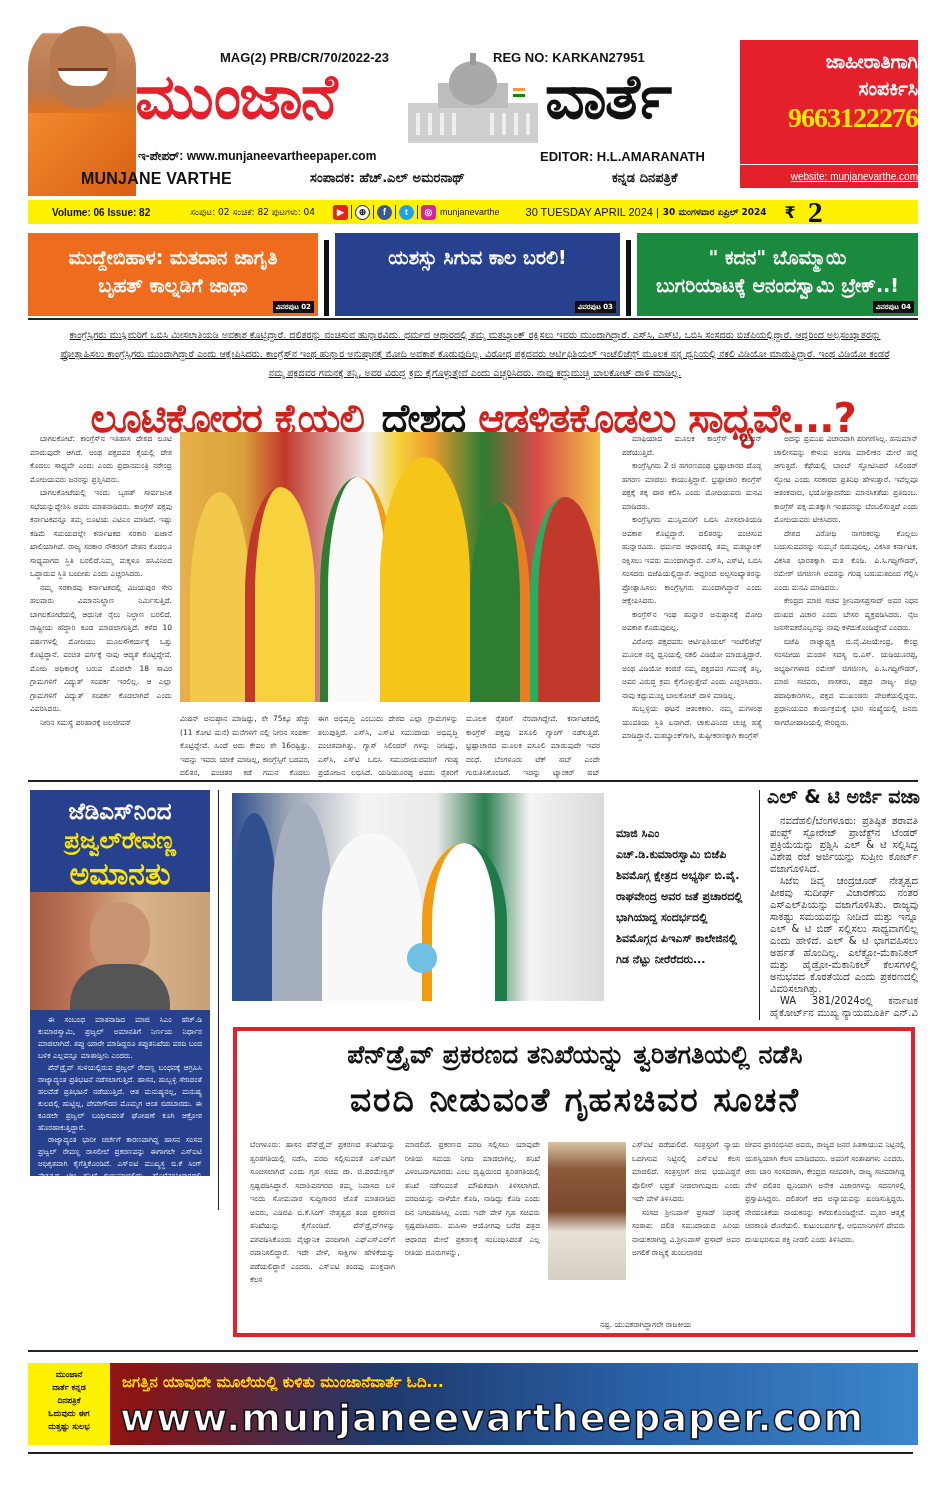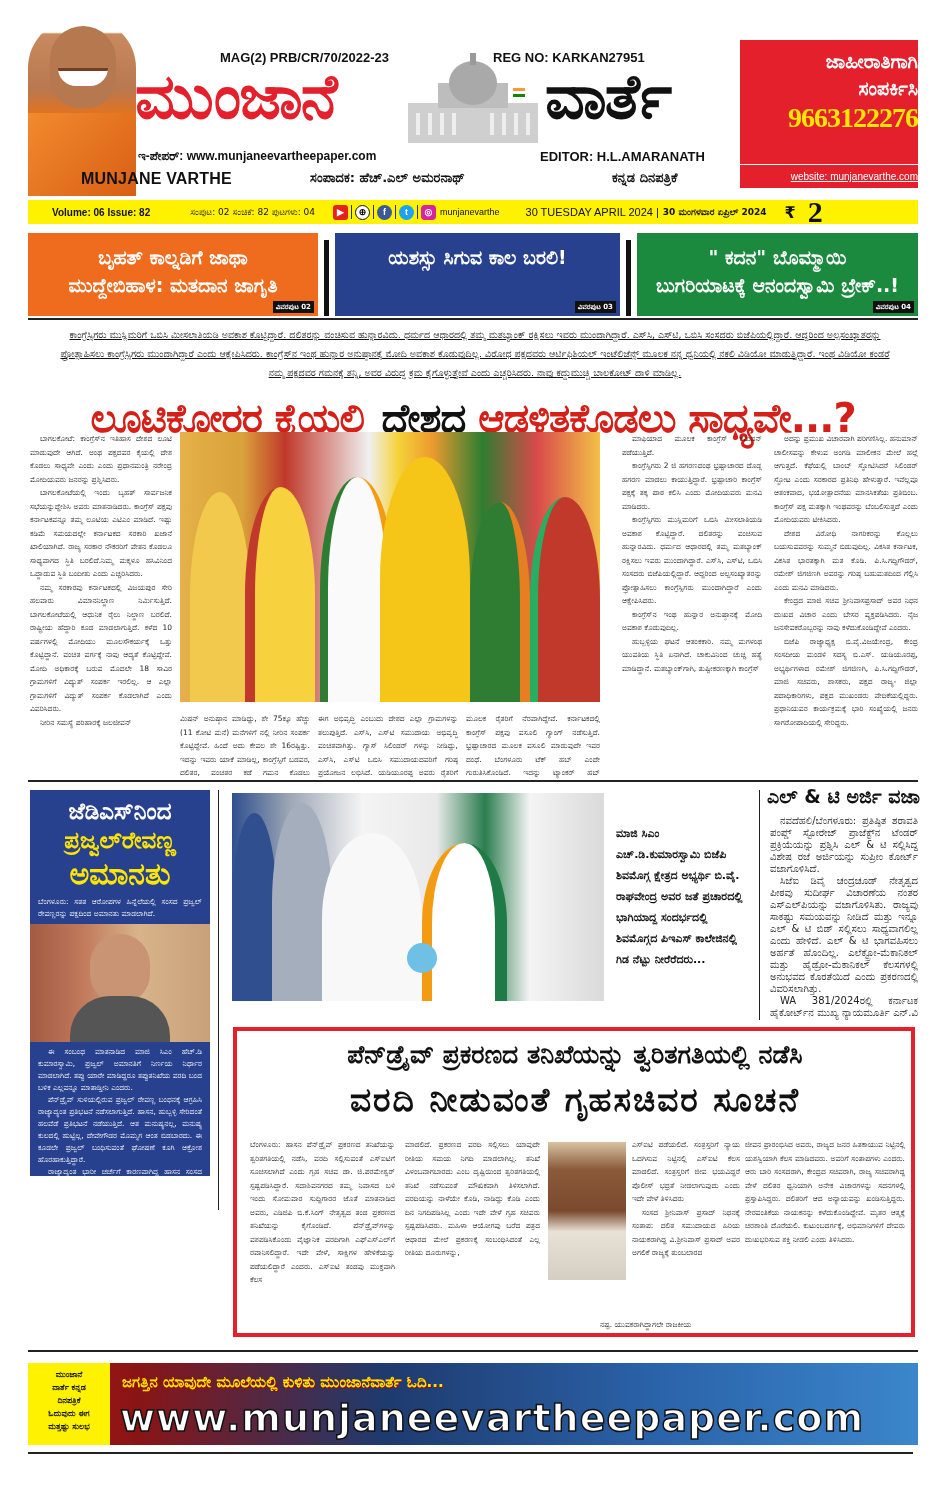--- a/index.html
+++ b/index.html
@@ -139,22 +139,22 @@
     <span class="ic" style="background:#d6249f;border-radius:4px">◎</span>
   </span>
   <span class="ib-handle">munjanevarthe</span>
   <span class="ib-date">30 TUESDAY APRIL 2024 |</span>
   <span class="ib-date-kn">30 ಮಂಗಳವಾರ ಏಪ್ರಿಲ್ 2024</span>
   <span class="ib-rupee">₹</span>
   <span class="ib-price">2</span>
 </div>
 
 <div class="abs teaser t1">
+  <div>ಮುದ್ದೇಬಿಹಾಳ: ಮತದಾನ ಜಾಗೃತಿ</div>
   <div>ಬೃಹತ್ ಕಾಲ್ನಡಿಗೆ ಜಾಥಾ</div>
-  <div>ಮುದ್ದೇಬಿಹಾಳ: ಮತದಾನ ಜಾಗೃತಿ</div>
   <span class="pg">ವಿವರಪುಟ 02</span>
 </div>
 <div class="abs vbar" style="left:324px"></div>
 <div class="abs teaser t2">
   <div>ಯಶಸ್ಸು ಸಿಗುವ ಕಾಲ ಬರಲಿ!</div>
   <span class="pg">ವಿವರಪುಟ 03</span>
 </div>
 <div class="abs vbar" style="left:626px"></div>
 <div class="abs teaser t3">
   <div>" ಕದನ" ಬೊಮ್ಮಾಯಿ</div>
@@ -186,35 +186,35 @@
 
 <div class="abs col" style="left:180px;top:712px;width:130px;height:70px;">ಮಿಷನ್ ಅನುಷ್ಠಾನ ಮಾಡಿದ್ದು, ಶೇ 75ಕ್ಕೂ ಹೆಚ್ಚು (11 ಕೋಟಿ ಮನೆ) ಮನೆಗಳಿಗೆ ನಲ್ಲಿ ನೀರಿನ ಸಂಪರ್ಕ ಕೊಟ್ಟಿದ್ದೇವೆ. ಹಿಂದೆ ಅದು ಕೇವಲ ಶೇ 16ರಷ್ಟಿತ್ತು. ಇದನ್ನು ಇವರು ಯಾಕೆ ಮಾಡಿಲ್ಲ, ಕಾಂಗ್ರೆಸ್ಸಿಗೆ ಬಡವರ, ದಲಿತರ, ವಂಚಿತರ ಕಡೆ ಗಮನ ಕೊಡಲು ಪುರುಸೊತ್ತಿಲ್ಲ.</div>
 <div class="abs col" style="left:318px;top:712px;width:140px;height:70px;">ಈಗ ಅಭಿವೃದ್ಧಿ ಎಂಬುದು ದೇಶದ ಎಲ್ಲಾ ಗ್ರಾಮಗಳನ್ನು ತಲುಪುತ್ತಿದೆ. ಎಸ್‌ಸಿ, ಎಸ್‌ಟಿ ಸಮುದಾಯ ಅಭಿವೃದ್ಧಿ ವಂಚಿತವಾಗಿತ್ತು. ಗ್ಯಾಸ್ ಸಿಲಿಂಡರ್ ಗಳನ್ನು ನೀಡಿದ್ದು, ಎಸ್‌ಸಿ, ಎಸ್‌ಟಿ ಒಬಿಸಿ ಸಮುದಾಯದವರಿಗೆ ಗರಿಷ್ಠ ಪ್ರಯೋಜನ ಲಭಿಸಿದೆ. ಯಡಿಯೂರಪ್ಪ ಅವರು ರೈತರಿಗೆ ನೆರವಾದವರು. ನಾವು ಇಥೆನಾಲ್</div>
 <div class="abs col" style="left:466px;top:712px;width:134px;height:70px;">ಮೂಲಕ ರೈತರಿಗೆ ನೆರವಾಗಿದ್ದೇವೆ. ಕರ್ನಾಟಕದಲ್ಲಿ ಕಾಂಗ್ರೆಸ್ ಪಕ್ಷವು ವಸೂಲಿ ಗ್ಯಾಂಗ್ ನಡೆಸುತ್ತಿದೆ. ಭ್ರಷ್ಟಾಚಾರದ ಮೂಲಕ ವಸೂಲಿ ಮಾಡುವುದೇ ಇವರ ದಂಧೆ. ಬೆಂಗಳೂರು ಟೆಕ್ ಹಬ್ ಎಂದೇ ಗುರುತಿಸಿಕೊಂಡಿದೆ. ಇದನ್ನು ಟ್ಯಾಂಕರ್ ಹಬ್ ಮಾಡಿದ್ದಾರೆ. ನೀರಿಗಾಗಿ ಟ್ಯಾಂಕರ್</div>
 
 <div class="abs col" style="left:622px;top:432px;width:140px;height:340px;">
   <p>ಮಾಫಿಯಾದ ಮೂಲಕ ಕಾಂಗ್ರೆಸ್ ಕಮಿಷನ್ ಪಡೆಯುತ್ತಿದೆ.</p>
   <p>ಕಾಂಗ್ರೆಸ್ಸಿಗರು 2 ಜಿ ಹಗರಣದಂಥ ಭ್ರಷ್ಟಾಚಾರದ ದೊಡ್ಡ ಹಗರಣ ಮಾಡಲು ಕಾಯುತ್ತಿದ್ದಾರೆ. ಭ್ರಷ್ಟಾಚಾರಿ ಕಾಂಗ್ರೆಸ್ ಪಕ್ಷಕ್ಕೆ ತಕ್ಕ ಪಾಠ ಕಲಿಸಿ ಎಂದು ಮೋದಿಯವರು ಮನವಿ ಮಾಡಿದರು.</p>
   <p>ಕಾಂಗ್ರೆಸ್ಸಿಗರು ಮುಸ್ಲಿಮರಿಗೆ ಒಬಿಸಿ ಮೀಸಲಾತಿಯಡಿ ಅವಕಾಶ ಕೊಟ್ಟಿದ್ದಾರೆ. ದಲಿತರನ್ನು ವಂಚಿಸುವ ಹುನ್ನಾರವಿದು. ಧರ್ಮದ ಆಧಾರದಲ್ಲಿ ತಮ್ಮ ಮತಬ್ಯಾಂಕ್ ರಕ್ಷಿಸಲು ಇವರು ಮುಂದಾಗಿದ್ದಾರೆ. ಎಸ್‌ಸಿ, ಎಸ್‌ಟಿ, ಒಬಿಸಿ ಸಂಸದರು ಬಿಜೆಪಿಯಲ್ಲಿದ್ದಾರೆ. ಆದ್ದರಿಂದ ಅಲ್ಪಸಂಖ್ಯಾತರನ್ನು ಪ್ರೋತ್ಸಾಹಿಸಲು ಕಾಂಗ್ರೆಸ್ಸಿಗರು ಮುಂದಾಗಿದ್ದಾರೆ ಎಂದು ಆಕ್ಷೇಪಿಸಿದರು.</p>
   <p>ಕಾಂಗ್ರೆಸ್‌ನ ಇಂಥ ಹುನ್ನಾರ ಅನುಷ್ಠಾನಕ್ಕೆ ಮೋದಿ ಅವಕಾಶ ಕೊಡುವುದಿಲ್ಲ.</p>
+  <p>ವಿರೋಧ ಪಕ್ಷದವರು ಆರ್ಟಿಫಿಶಿಯಲ್ ಇಂಟೆಲಿಜೆನ್ಸ್ ಮೂಲಕ ನನ್ನ ಧ್ವನಿಯಲ್ಲಿ ನಕಲಿ ವಿಡಿಯೋ ಮಾಡುತ್ತಿದ್ದಾರೆ. ಅಂಥ ವಿಡಿಯೋ ಕಂಡರೆ ನಮ್ಮ ಪಕ್ಷದವರ ಗಮನಕ್ಕೆ ತನ್ನಿ, ಅವರ ವಿರುದ್ಧ ಕ್ರಮ ಕೈಗೊಳ್ಳುತ್ತೇವೆ ಎಂದು ಎಚ್ಚರಿಸಿದರು. ನಾವು ಕದ್ದುಮುಚ್ಚಿ ಬಾಲಕೋಟ್ ದಾಳಿ ಮಾಡಿಲ್ಲ.</p>
   <p>ಹುಬ್ಬಳ್ಳಿಯ ಘಟನೆ ಆತಂಕಕಾರಿ. ನಮ್ಮ ಮಗಳಂಥ ಯುವತಿಯ ಸ್ಥಿತಿ ಏನಾಗಿದೆ. ಚಾಕುವಿನಿಂದ ಚುಚ್ಚಿ ಹತ್ಯೆ ಮಾಡಿದ್ದಾನೆ. ಮತಬ್ಯಾಂಕ್‌ಗಾಗಿ, ತುಷ್ಟೀಕರಣಕ್ಕಾಗಿ ಕಾಂಗ್ರೆಸ್</p>
 </div>
 <div class="abs col" style="left:774px;top:432px;width:144px;height:340px;">
   <p>ಅದನ್ನು ಪ್ರಮುಖ ವಿಚಾರವಾಗಿ ಪರಿಗಣಿಸಿಲ್ಲ. ಹನುಮಾನ್ ಚಾಲೀಸವನ್ನು ಕೇಳುವ ಅಂಗಡಿ ಮಾಲೀಕನ ಮೇಲೆ ಹಲ್ಲೆ ಆಗುತ್ತದೆ. ಕೆಫೆಯಲ್ಲಿ ಬಾಂಬ್ ಸ್ಫೋಟಿಸಿದರೆ ಸಿಲಿಂಡರ್ ಸ್ಫೋಟ ಎಂದು ಸರಕಾರದ ಪ್ರತಿನಿಧಿ ಹೇಳುತ್ತಾರೆ. ಇವೆಲ್ಲವೂ ಆತಂಕವಾದ, ಭಯೋತ್ಪಾದನೆಯ ಮಾನಸಿಕತೆಯ ಪ್ರತಿಬಿಂಬ. ಕಾಂಗ್ರೆಸ್ ಪಕ್ಷ ಮತಕ್ಕಾಗಿ ಇಂಥವರನ್ನು ಬೆಂಬಲಿಸುತ್ತದೆ ಎಂದು ಮೋದಿಯವರು ಟೀಕಿಸಿದರು.</p>
   <p>ದೇಶದ ವಿರೋಧಿ ನಾಗರಿಕರನ್ನು ಕೊಲ್ಲಲು ಬಯಸುವವರನ್ನು ಸುಮ್ಮನೆ ಬಿಡುವುದಿಲ್ಲ. ವಿಕಸಿತ ಕರ್ನಾಟಕ, ವಿಕಸಿತ ಭಾರತಕ್ಕಾಗಿ ಮತ ಕೊಡಿ. ಪಿ.ಸಿ.ಗದ್ದಿಗೌಡರ್, ರಮೇಶ್ ಜಿಗಜಿಣಗಿ ಅವರನ್ನು ಗರಿಷ್ಠ ಬಹುಮತದಿಂದ ಗೆಲ್ಲಿಸಿ ಎಂದು ಮನವಿ ಮಾಡಿದರು.</p>
   <p>ಕೇಂದ್ರದ ಮಾಜಿ ಸಚಿವ ಶ್ರೀನಿವಾಸಪ್ರಸಾದ್ ಅವರ ನಿಧನ ದುಃಖದ ವಿಚಾರ ಎಂದು ಬೇಸರ ವ್ಯಕ್ತಪಡಿಸಿದರು. ನೈಜ ಜನಸೇವಕರೊಬ್ಬರನ್ನು ನಾವು ಕಳೆದುಕೊಂಡಿದ್ದೇವೆ ಎಂದರು.</p>
   <p>ಬಿಜೆಪಿ ರಾಜ್ಯಾಧ್ಯಕ್ಷ ಬಿ.ವೈ.ವಿಜಯೇಂದ್ರ, ಕೇಂದ್ರ ಸಂಸದೀಯ ಮಂಡಳಿ ಸದಸ್ಯ ಬಿ.ಎಸ್. ಯಡಿಯೂರಪ್ಪ, ಅಭ್ಯರ್ಥಿಗಳಾದ ರಮೇಶ್ ಜಿಗಜಿಣಗಿ, ಪಿ.ಸಿ.ಗದ್ದಿಗೌಡರ್, ಮಾಜಿ ಸಚಿವರು, ಶಾಸಕರು, ಪಕ್ಷದ ರಾಜ್ಯ- ಜಿಲ್ಲಾ ಪದಾಧಿಕಾರಿಗಳು, ಪಕ್ಷದ ಮುಖಂಡರು ವೇದಿಕೆಯಲ್ಲಿದ್ದರು. ಪ್ರಧಾನಿಯವರ ಕಾರ್ಯಕ್ರಮಕ್ಕೆ ಭಾರಿ ಸಂಖ್ಯೆಯಲ್ಲಿ ಜನರು ಸಾಗರೋಪಾದಿಯಲ್ಲಿ ಸೇರಿದ್ದರು.</p>
 </div>
 <div class="abs rule" style="left:28px;top:780px;width:890px;"></div>
 
 <div class="abs jds">
   <div class="jds-h1">ಜೆಡಿಎಸ್‌ನಿಂದ</div>
   <div class="jds-h2">ಪ್ರಜ್ವಲ್‌ರೇವಣ್ಣ</div>
   <div class="jds-h3">ಅಮಾನತು</div>
-  <div class="jds-body">ಬೆಂಗಳೂರು: ಸತತ ಆರೋಪಗಳ ಹಿನ್ನೆಲೆಯಲ್ಲಿ ಸಂಸದ ಪ್ರಜ್ವಲ್ ರೇವಣ್ಣರನ್ನು ಪಕ್ಷದಿಂದ ಅಮಾನತು ಮಾಡಲಾಗಿದೆ.</div>
   <div class="jds-photo">
     <div style="position:absolute;left:60px;top:10px;width:60px;height:70px;border-radius:30px;background:#c99473;"></div>
     <div style="position:absolute;left:40px;top:72px;width:100px;height:46px;border-radius:40px 40px 0 0;background:#555;"></div>
   </div>
   <div class="jds-body">
     <div style="text-indent:10px">ಈ ಸಂಬಂಧ ಮಾತನಾಡಿದ ಮಾಜಿ ಸಿಎಂ ಹೆಚ್.ಡಿ ಕುಮಾರಸ್ವಾಮಿ, ಪ್ರಜ್ವಲ್ ಅಮಾನತಿಗೆ ನಿರ್ಣಯ ನಿರ್ಧಾರ ಮಾಡಲಾಗಿದೆ. ತಪ್ಪು ಯಾರೇ ಮಾಡಿದ್ದರೂ ತಪ್ಪುತನಿಖೆಯ ವರದಿ ಬಂದ ಬಳಿಕ ಎಲ್ಲವನ್ನೂ ಮಾತಾಡ್ತೀನಿ ಎಂದರು.</div>
     <div style="text-indent:10px">ಪೆನ್‌ಡ್ರೈವ್ ಸುಳಿಯಲ್ಲಿರುವ ಪ್ರಜ್ವಲ್ ರೇವಣ್ಣ ಬಂಧನಕ್ಕೆ ಆಗ್ರಹಿಸಿ ರಾಜ್ಯಾದ್ಯಂತ ಪ್ರತಿಭಟನೆ ನಡೆಸಲಾಗುತ್ತಿದೆ. ಹಾಸನ, ಹುಬ್ಬಳ್ಳಿ ಸೇರಿದಂತೆ ಹಲವೆಡೆ ಪ್ರತಿಭಟನೆ ನಡೆಯುತ್ತಿದೆ. ಆತ ಮನುಷ್ಯನಲ್ಲ, ಮನುಷ್ಯ ಕುಲದಲ್ಲಿ ಹುಟ್ಟಿಲ್ಲ, ದೇವೇಗೌಡರ ಮೊಮ್ಮಗ ಆಂತ ಬಿಡಬಾರದು. ಈ ಕೂಡಲೇ ಪ್ರಜ್ವಲ್ ಬಂಧಿಸುವಂತೆ ಘೋಷಣೆ ಕೂಗಿ ಆಕ್ರೋಶ ಹೊರಹಾಕುತ್ತಿದ್ದಾರೆ.</div>
     <div style="text-indent:10px">ರಾಜ್ಯಾದ್ಯಂತ ಭಾರೀ ಚರ್ಚೆಗೆ ಕಾರಣವಾಗಿದ್ದ ಹಾಸನ ಸಂಸದ ಪ್ರಜ್ವಲ್ ರೇವಣ್ಣ ರಾಸಲೀಲೆ ಪ್ರಕರಣವನ್ನು ಈಗಾಗಲೇ ಎಸ್‌ಐಟಿ ಅಧಿಕೃತವಾಗಿ ಕೈಗೆತ್ತಿಕೊಂಡಿದೆ. ಎಸ್‌ಐಟಿ ಮುಖ್ಯಸ್ಥ ಬಿ.ಕೆ ಸಿಂಗ್ ನೇತೃತ್ವದ ಟೀಂ ತನಿಖೆ ಶುರುಮಾಡಲಿದ್ದು, ಹೊಳೆನರಸೀಪುರದಲ್ಲಿ ದಾಖಲಾಗಿರುವ ಎಫ್ ಐಆರ್ ಆಧಾರದ ಮೇಲೆ ತನಿಖೆ ನಡೆಸಲಿದೆ. ಇತ್ತ ಎಸ್‌ಐಟಿ ತನಿಖೆ ಬೆನ್ನಲ್ಲೇ ಪ್ರಜ್ವಲ್ ರೇವಣ್ಣ ವಿದೇಶಕ್ಕೆ ಎಸ್ಕೇಪ್ ಆಗಿದ್ದಾರೆ.</div>
   </div>
 </div>

